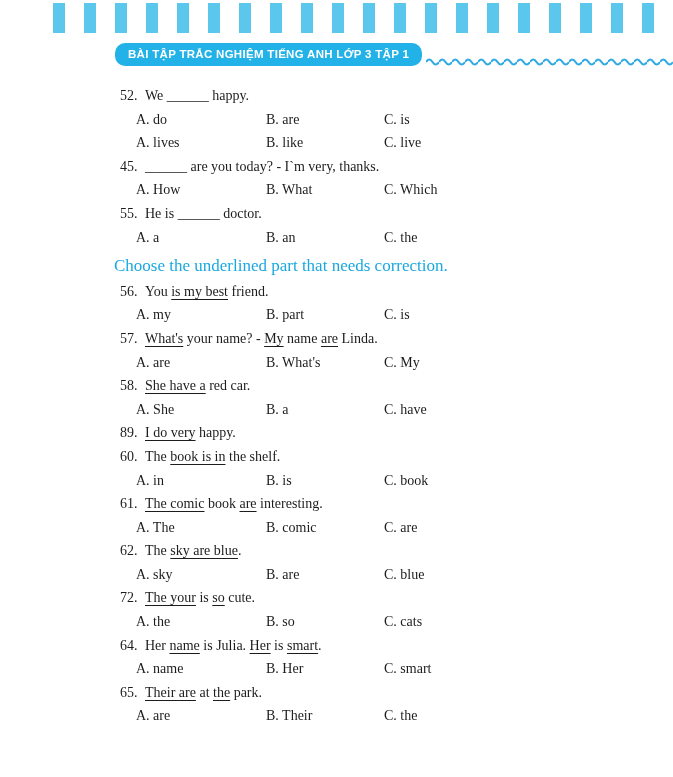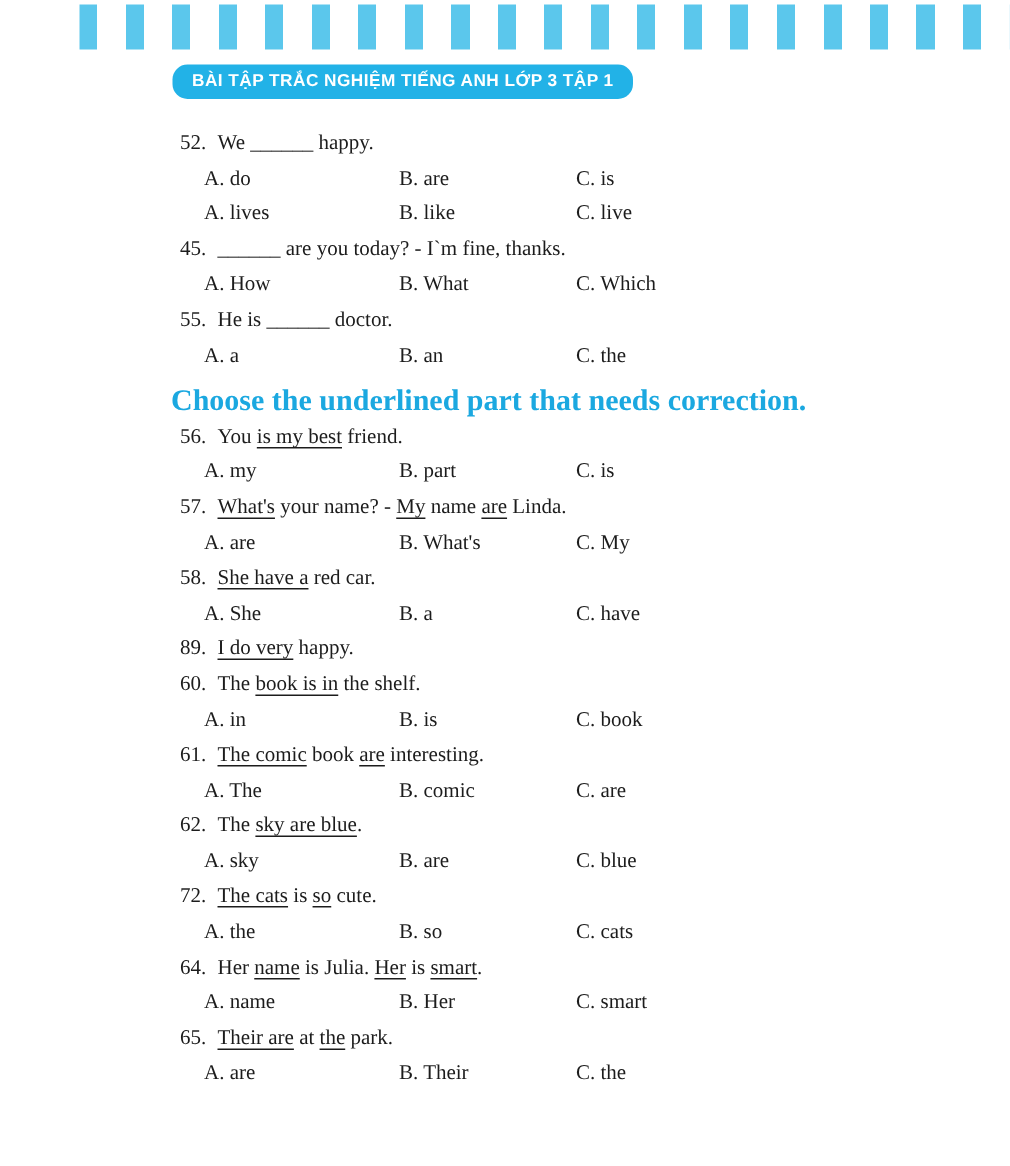--- a/index.html
+++ b/index.html
@@ -6,42 +6,42 @@
   .page{
     position:relative;width:673px;height:777px;background:#ffffff;overflow:hidden;
     font-family:"Liberation Serif",serif;font-size:14px;color:#1c1c1c;
   }
   .top-bars{
     position:absolute;top:3px;left:53px;right:0;height:30px;
     background:repeating-linear-gradient(90deg,var(--bars,#5BC7EC) 0 12px,transparent 12px 31px);
   }
   .header-row{
     position:absolute;top:43px;left:115px;right:0;height:23px;
-    display:flex;align-items:flex-start;flex-direction:column;
+    display:flex;align-items:flex-start;
   }
   .badge{
     height:23px;line-height:23px;padding:0 13px;border-radius:10px;
     background:var(--badge,#22B2E7);color:#ffffff;
     font-family:"Liberation Sans",sans-serif;font-weight:bold;font-size:11.5px;
     letter-spacing:0.3px;white-space:nowrap;
   }
   .wave{flex:1 1 auto;min-width:0;height:12px;margin-top:12px;margin-left:4px;display:block;}
   .wave path{stroke:var(--wave,#2FAAE1);}
   .content{position:absolute;top:88px;left:0;right:0;}
   .row{position:relative;height:23.6px;white-space:nowrap;}
   .qnum{position:absolute;left:120px;}
   .qtext{position:absolute;left:145px;}
   .opt{position:absolute;}
   .opt0{left:136px;}
   .opt1{left:266px;}
   .opt2{left:384px;text-align:center;}
   .heading-row{margin-top:3px;margin-bottom:4px;}
   .heading{
     position:absolute;left:114px;color:var(--heading,#1BA8E0);
-    font-weight:bold;font-size:20px;
+    font-weight:normal;font-size:17px;
   }
   .u{text-decoration:underline;text-underline-offset:3px;text-decoration-thickness:1px;}
 </style>
 </head>
 <body>
 
 <div class="page">
   <div class="top-bars"></div>
 
   <div class="header-row">
@@ -68,21 +68,21 @@
         <span class="opt opt1">B. are</span>
         <span class="opt opt2">C. is</span>
       </div>
       <div class="row">
         <span class="opt opt0">A. lives</span>
         <span class="opt opt1">B. like</span>
         <span class="opt opt2">C. live</span>
       </div>
       <div class="row">
         <span class="qnum">45.</span>
-        <span class="qtext"><span>______ are you today? - I`m fine, thanks.</span></span>
+        <span class="qtext"><span>______ are you today? - I`m very, thanks.</span></span>
       </div>
       <div class="row">
         <span class="opt opt0">A. How</span>
         <span class="opt opt1">B. What</span>
         <span class="opt opt2">C. Which</span>
       </div>
       <div class="row">
         <span class="qnum">55.</span>
         <span class="qtext"><span>He is ______ doctor.</span></span>
       </div>
@@ -147,21 +147,21 @@
         <span class="qnum">62.</span>
         <span class="qtext"><span>The </span><span class="u">sky are blue</span><span>.</span></span>
       </div>
       <div class="row">
         <span class="opt opt0">A. sky</span>
         <span class="opt opt1">B. are</span>
         <span class="opt opt2">C. blue</span>
       </div>
       <div class="row">
         <span class="qnum">72.</span>
-        <span class="qtext"><span class="u">The cats</span><span> is </span><span class="u">so</span><span> cute.</span></span>
+        <span class="qtext"><span class="u">The your</span><span> is </span><span class="u">so</span><span> cute.</span></span>
       </div>
       <div class="row">
         <span class="opt opt0">A. the</span>
         <span class="opt opt1">B. so</span>
         <span class="opt opt2">C. cats</span>
       </div>
       <div class="row">
         <span class="qnum">64.</span>
         <span class="qtext"><span>Her </span><span class="u">name</span><span> is Julia. </span><span class="u">Her</span><span> is </span><span class="u">smart</span><span>.</span></span>
       </div>

